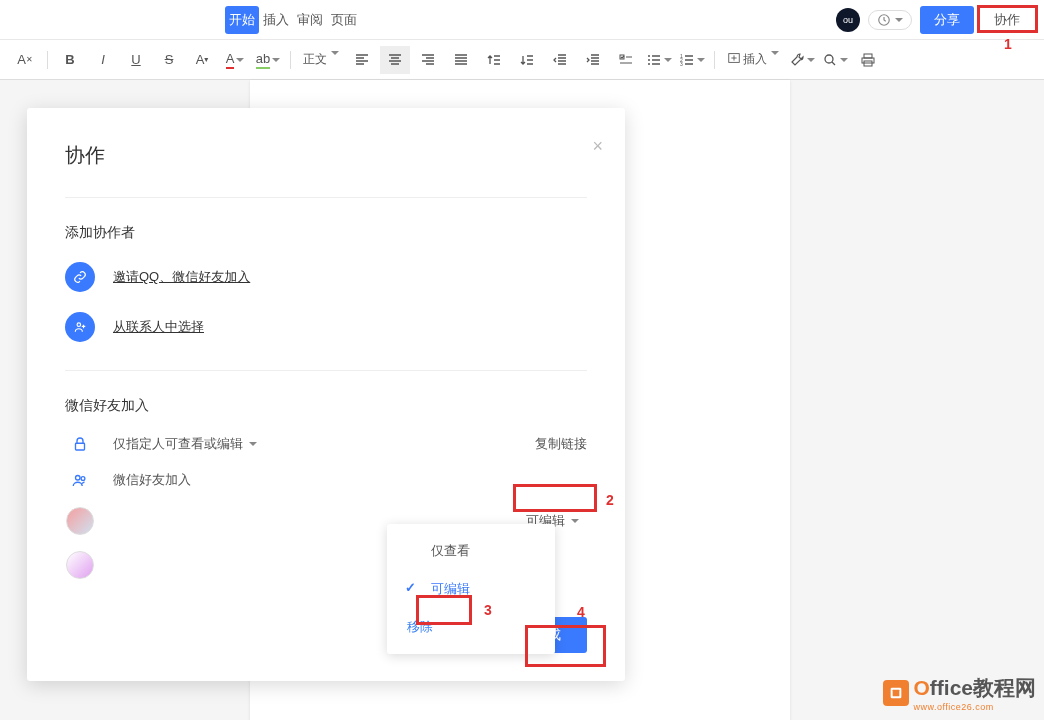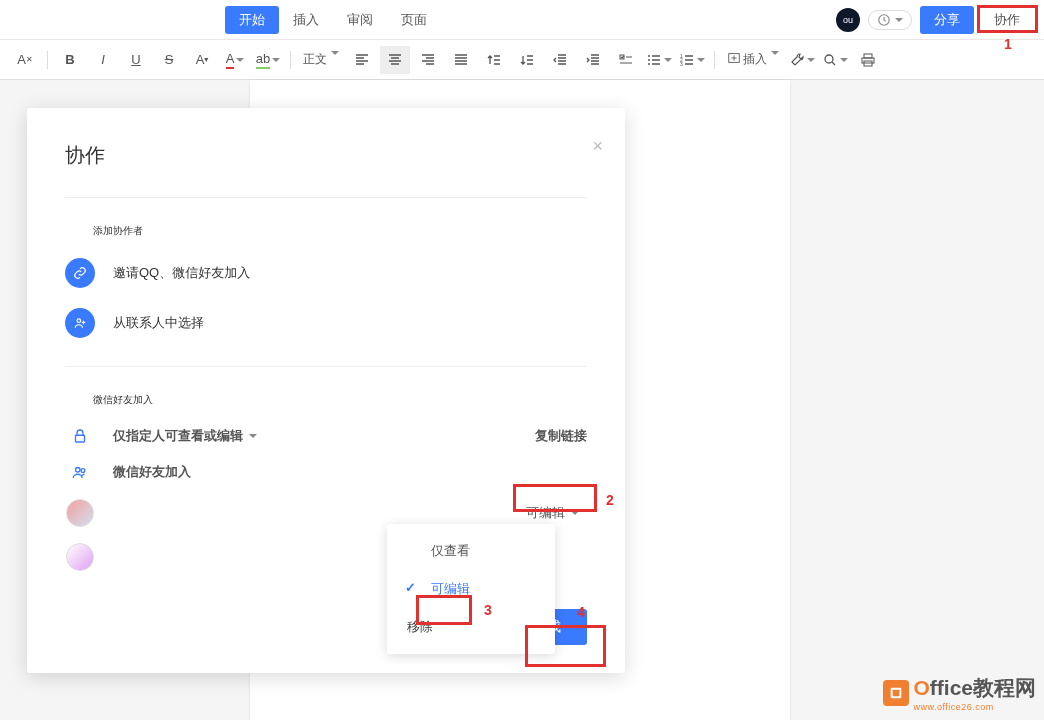--- a/index.html
+++ b/index.html
@@ -1,57 +1,57 @@
 <!DOCTYPE html>
 <html><head>
 <meta charset="utf-8">
 <style>
 * { box-sizing: border-box; margin: 0; padding: 0; }
 body { font-family: "Microsoft YaHei", Arial, sans-serif; font-size: 13px; background: #f5f5f5; width: 1044px; height: 720px; overflow: hidden; position: relative; color: #333; }
 
 .topbar { height: 40px; background: #fff; display: flex; align-items: center; padding: 0 10px; border-bottom: 1px solid #e8e8e8; }
 .tabs { display: flex; gap: 0; margin-left: 215px; }
-.tab { padding: 5px 14px; font-size: 13px; color: #555; cursor: pointer; border-radius: 3px; }
+.tab { padding: 5px 4px; font-size: 13px; color: #555; cursor: pointer; border-radius: 3px; }
 .tab.active { background: #3a7afe; color: #fff; }
 .spacer { flex: 1; }
 .avatar-sm { width: 24px; height: 24px; border-radius: 50%; background: #0f172a; color: #fff; font-size: 9px; display: flex; align-items: center; justify-content: center; margin-right: 8px; }
 .clock-btn { border: 1px solid #ddd; border-radius: 12px; padding: 2px 8px; margin-right: 8px; display: flex; align-items: center; gap: 2px; color: #888; font-size: 12px; }
 .share-btn { background: #3a7afe; color: #fff; padding: 5px 14px; border-radius: 3px; font-size: 13px; margin-right: 6px; }
 .collab-btn { padding: 5px 14px; font-size: 13px; color: #555; }
 
 .toolbar { height: 40px; background: #fff; border-bottom: 1px solid #ddd; display: flex; align-items: center; padding: 0 10px; gap: 3px; }
 .tb-btn { width: 30px; height: 28px; display: flex; align-items: center; justify-content: center; color: #555; cursor: pointer; }
 .tb-sep { width: 1px; height: 18px; background: #ddd; margin: 0 4px; }
 .tb-btn svg { width: 16px; height: 16px; }
 .tb-drop { display: flex; align-items: flex-start; padding: 0 5px; color: #555; font-size: 12px; gap: 2px; }
 
 .canvas { position: absolute; left: 250px; top: 80px; width: 540px; height: 640px; background: #fff; box-shadow: 0 1px 3px rgba(0,0,0,.1); }
 .dialog { position: absolute; left: 27px; top: 108px; width: 598px; background: #fff; border-radius: 3px; box-shadow: 0 4px 20px rgba(0,0,0,.15); padding: 34px 38px 28px; }
 .dlg-title { font-size: 20px; font-weight: normal; color: #333; }
 .close-x { position: absolute; right: 22px; top: 28px; font-size: 18px; color: #bbb; cursor: pointer; }
 .hr { border: none; border-top: 1px solid #eee; margin: 28px 0 26px; }
-.section-title { font-size: 10px; color: #333; margin-bottom: 20px; margin-left: 28px; }
-.option-row { display: flex; align-items: center; gap: 18px; margin-bottom: 20px; }
+.section-title { font-size: 14px; color: #333; margin-bottom: 20px; }
+.option-row { display: flex; align-items: center; gap: 18px; margin-bottom: 20px; text-decoration: underline; }
 .circle-ic { width: 30px; height: 30px; border-radius: 50%; background: #3a7afe; display: flex; align-items: center; justify-content: center; color: #fff; }
 .circle-ic svg { width: 14px; height: 14px; }
 .option-label { font-size: 13px; color: #333; }
-.access-row { display: flex; align-items: center; gap: 18px; margin-bottom: 18px; font-weight: bold; }
+.access-row { display: flex; align-items: center; gap: 18px; margin-bottom: 18px; }
 .ic-left { width: 30px; display: flex; justify-content: center; color: #3a7afe; }
 .ic-left svg { width: 18px; height: 18px; }
 .access-label { flex: 1; font-size: 13px; color: #555; display: flex; align-items: center; gap: 4px; }
 .access-right { font-size: 13px; color: #555; }
 .avatar-row { display: flex; align-items: center; margin-bottom: 16px; }
 .av { width: 28px; height: 28px; border-radius: 50%; background: linear-gradient(135deg, #f5a0a0, #d0e0f0); border: 1px solid #ddd; margin-left: 1px; }
 .av2 { background: linear-gradient(135deg, #fff, #e0a0f0); }
 .perm-select { margin-left: auto; display: flex; align-items: center; gap: 4px; color: #555; font-size: 13px; padding: 4px 8px; }
 .dropdown-menu { position: absolute; background: #fff; border-radius: 3px; box-shadow: 0 2px 12px rgba(0,0,0,.15); padding: 8px 0; width: 168px; }
 .menu-item { padding: 10px 24px 10px 44px; font-size: 13px; color: #555; position: relative; cursor: pointer; }
 .menu-item.selected::before { content: "✓"; position: absolute; left: 18px; color: #3a7afe; font-weight: bold; }
 .menu-item.selected { color: #3a7afe; }
-.menu-item.danger { color: #404040; padding-left: 20px; }
+.menu-item.danger { color: #3b82f6; padding-left: 20px; }
 .done-btn { background: #3a7afe; color: #fff; padding: 9px 26px; border-radius: 3px; font-size: 14px; float: right; margin-top: 22px; }
 
 .annot-box { position: absolute; border: 3px solid #e03030; pointer-events: none; }
 .annot-num { position: absolute; color: #e03030; font-weight: bold; font-size: 14px; }
 
 .watermark { position: absolute; right: 8px; bottom: 8px; display: flex; align-items: center; gap: 4px; }
 .wm-sq { width: 26px; height: 26px; background: #f08030; border-radius: 4px; display: flex; align-items: center; justify-content: center; }
 .wm-sq svg { width: 16px; height: 16px; fill: #fff; }
 .wm-txt1 { font-size: 21px; font-weight: bold; }
 .wm-o { color: #f08030; }

